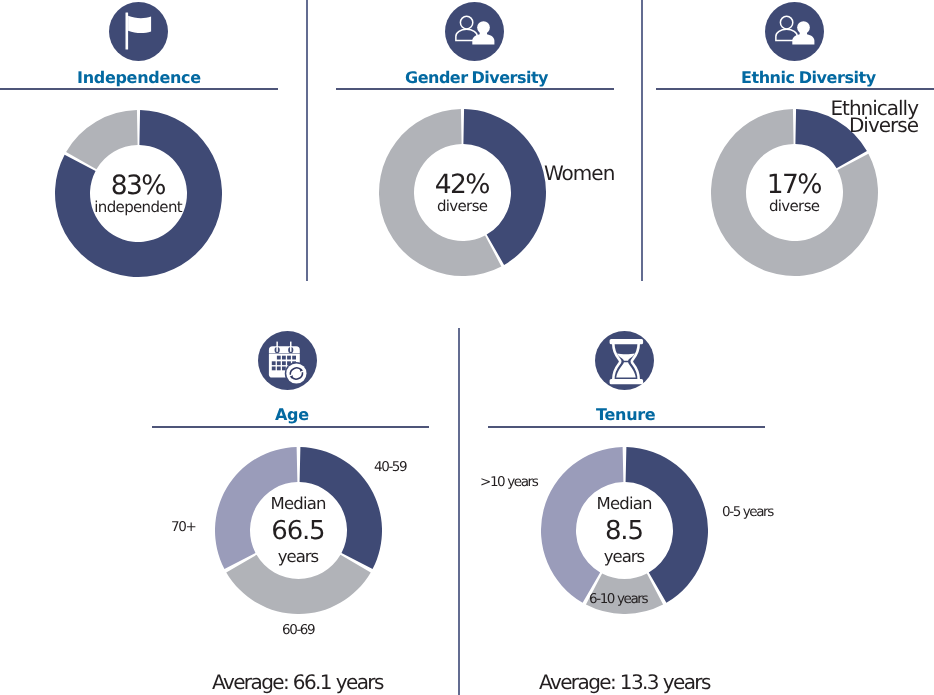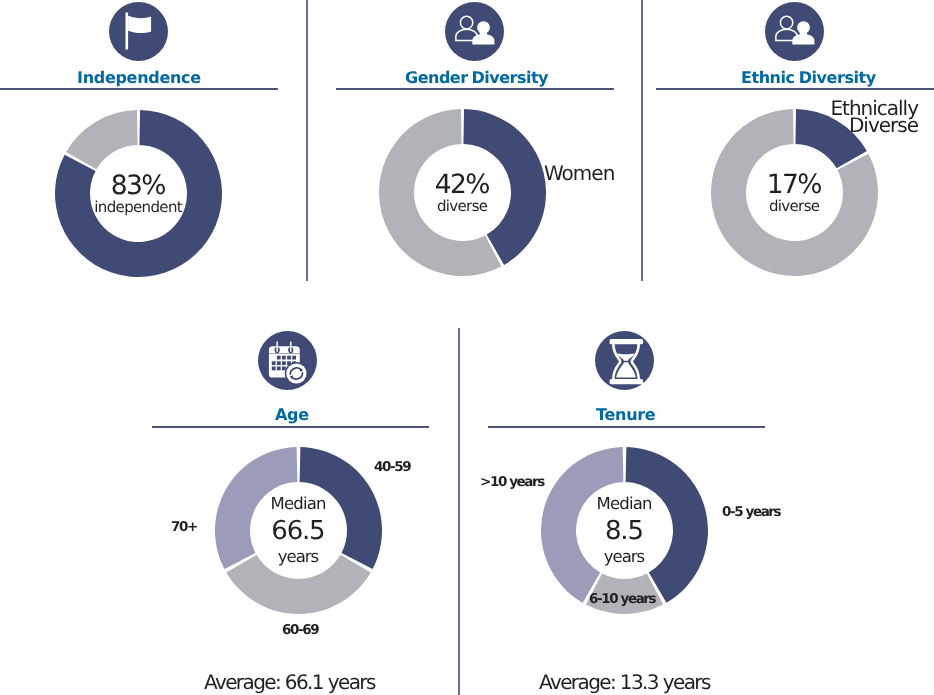--- a/index.html
+++ b/index.html
@@ -9,21 +9,21 @@
   .hrule{position:absolute;height:1.6px;background:#4e5579;}
   .panel-title{position:absolute;font-weight:bold;color:#0369a1;
        font-size:16px;letter-spacing:-0.3px;white-space:nowrap;}
   .icon-wrap{position:absolute;}
   .donut{position:absolute;}
   .center-big{fill:#231f20;letter-spacing:-1.25px;}
   .center-small{fill:#231f20;letter-spacing:-0.7px;}
   .center-top{fill:#231f20;letter-spacing:-0.8px;}
   .seg-label{position:absolute;font-size:20px;color:#231f20;white-space:nowrap;
        line-height:16.6px;letter-spacing:-1.0px;}
-  .seg-label.bold{font-weight:bold;font-size:13.5px;letter-spacing:-1.4px;}
+  .seg-label.bold{font-weight:normal;font-size:13.5px;letter-spacing:-1.4px;}
   .footnote{position:absolute;font-size:20px;color:#231f20;white-space:nowrap;letter-spacing:-1.6px;}
 </style>
 </head>
 <body>
 
 <div class="vrule" style="left:306px;top:0px;height:281px;"></div>
 <div class="vrule" style="left:641px;top:0px;height:281px;"></div>
 <div class="vrule" style="left:458px;top:328px;height:367px;"></div>
 
 <div class="hrule" style="left:0px;top:88px;width:278px;"></div>
@@ -163,14 +163,14 @@
 <div class="seg-label" style="left:820px;top:100px;text-align:right;width:98px;"><span>Ethnically</span><br><span>Diverse</span></div>
 
 <div class="seg-label bold" style="left:374px;top:459px;">40-59</div>
 <div class="seg-label bold" style="left:282px;top:622px;">60-69</div>
 <div class="seg-label bold" style="left:171px;top:483px;margin-top:36px;">70+</div>
 
 <div class="seg-label bold" style="left:722px;top:504px;">0-5 years</div>
 <div class="seg-label bold" style="left:589px;top:591px;text-align:center;">6-10 years</div>
 <div class="seg-label bold" style="left:480px;top:474px;">&gt;10 years</div>
 
-<div class="footnote" style="left:204px;top:670px;">Average: 66.1 years</div>
+<div class="footnote" style="left:212px;top:670px;">Average: 66.1 years</div>
 <div class="footnote" style="left:539px;top:670px;">Average: 13.3 years</div>
 
 </body></html>

